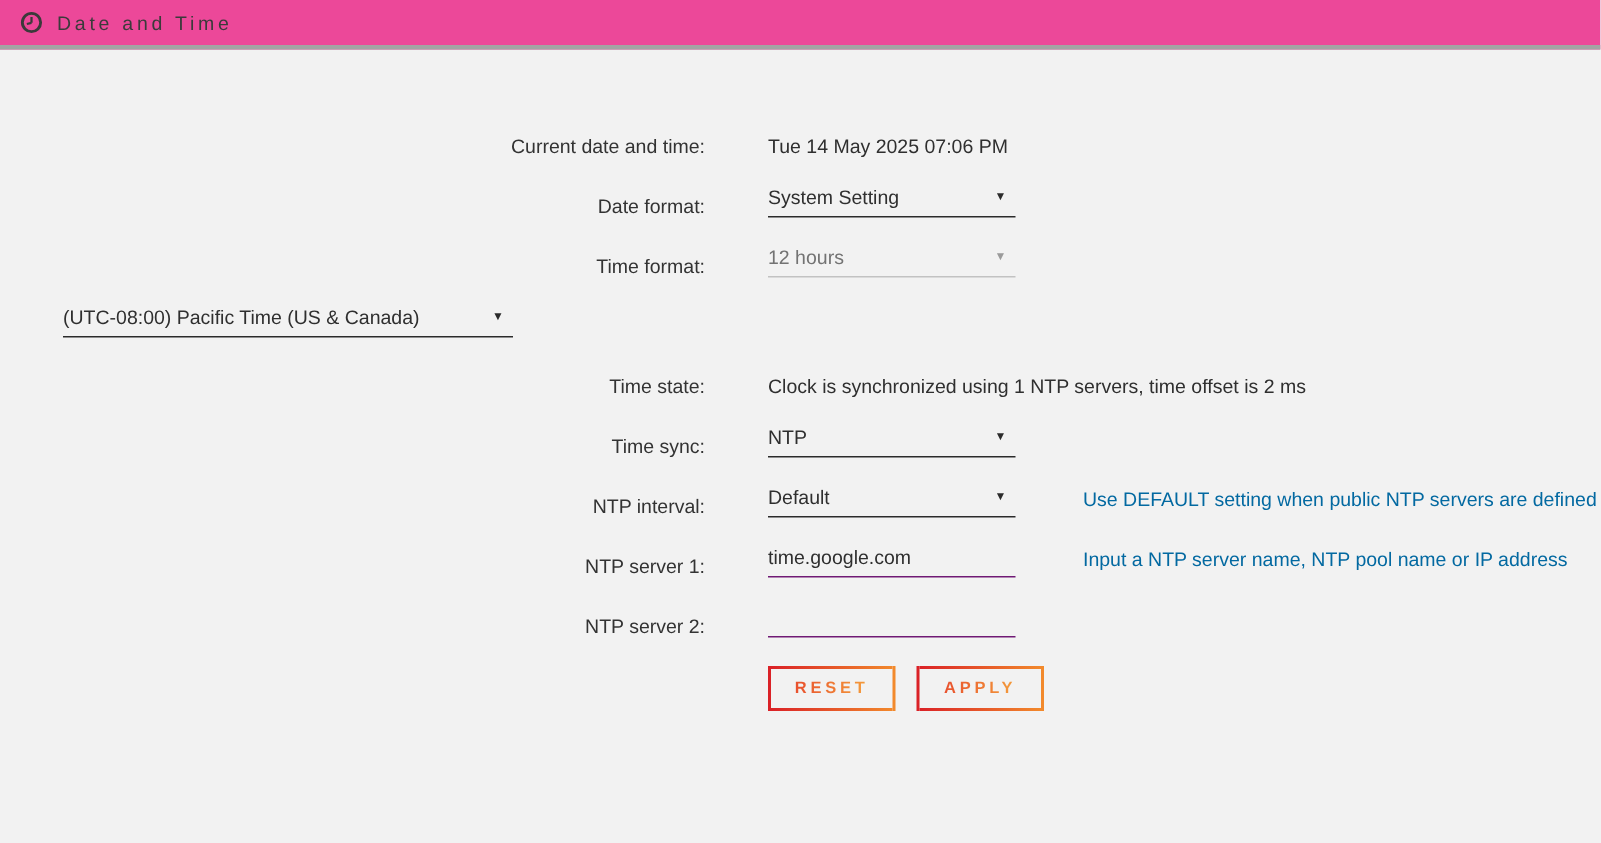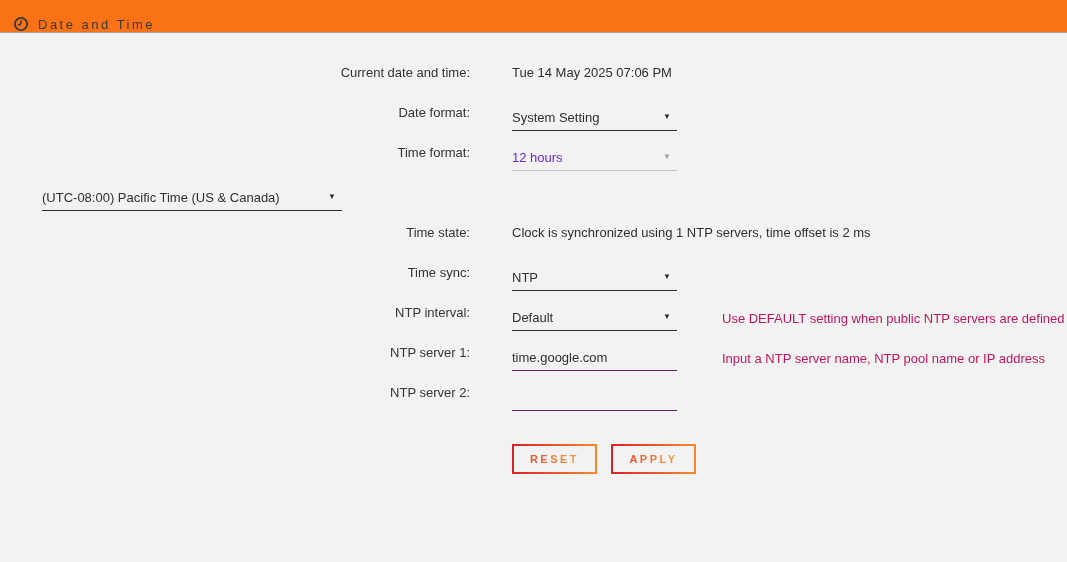--- a/index.html
+++ b/index.html
@@ -7,39 +7,39 @@
     width: 1067px; height: 562px;
     background: #f2f2f2;
     font-family: "Liberation Sans", sans-serif;
     font-size: 13px;
     color: #2f2f2f;
     overflow: hidden;
   }
   
   .panel-header {
     height: 33px;
-    background: #f97316;
-    border-bottom: 1px solid #a3a3a3;
-    display: flex;
-    align-items: flex-end;
+    background: #ec4899;
+    border-bottom: 3px solid #a3a3a3;
+    display: flex;
+    align-items: center;
     padding-left: 13px;
     gap: 9px;
   }
   .panel-header .title {
     font-size: 13px;
     letter-spacing: 2.5px;
     color: #3b3b3b;
   }
   .clock-icon { display: inline-flex; }
 
   
   .form { margin-top: 32px; }
   .row {
     display: flex;
-    align-items: flex-start;
+    align-items: flex-end;
     height: 40px;
   }
   .label-cell {
     width: 470px;
     text-align: right;
     color: #333;
     flex: none;
   }
   .control-cell {
     margin-left: 42px;
@@ -67,40 +67,40 @@
   }
   .select .select-arrow {
     position: absolute;
     right: 6px;
     top: 7px;
     font-size: 8px;
     color: #2b2b2b;
     pointer-events: none;
   }
   .select.disabled { border-bottom-color: #c2c2c2; cursor: default; }
-  .select.disabled .select-value { color: #6d28d9; }
+  .select.disabled .select-value { color: #737373; }
   .select.disabled .select-arrow { color: #9b9b9b; }
 
   
   .text-input {
     width: 165px;
     height: 26px;
     border: none;
     border-bottom: 1px solid #701a75;
     background: transparent;
     font-family: "Liberation Sans", sans-serif;
     font-size: 13px;
     color: #2f2f2f;
     outline: none;
     padding: 0;
   }
 
   .hint {
     margin-left: 45px;
-    color: #be185d;
+    color: #0369a1;
     white-space: nowrap;
   }
 
   
   .button-row {
     margin-left: 512px;
     margin-top: 19px;
     display: flex;
     gap: 14px;
   }

